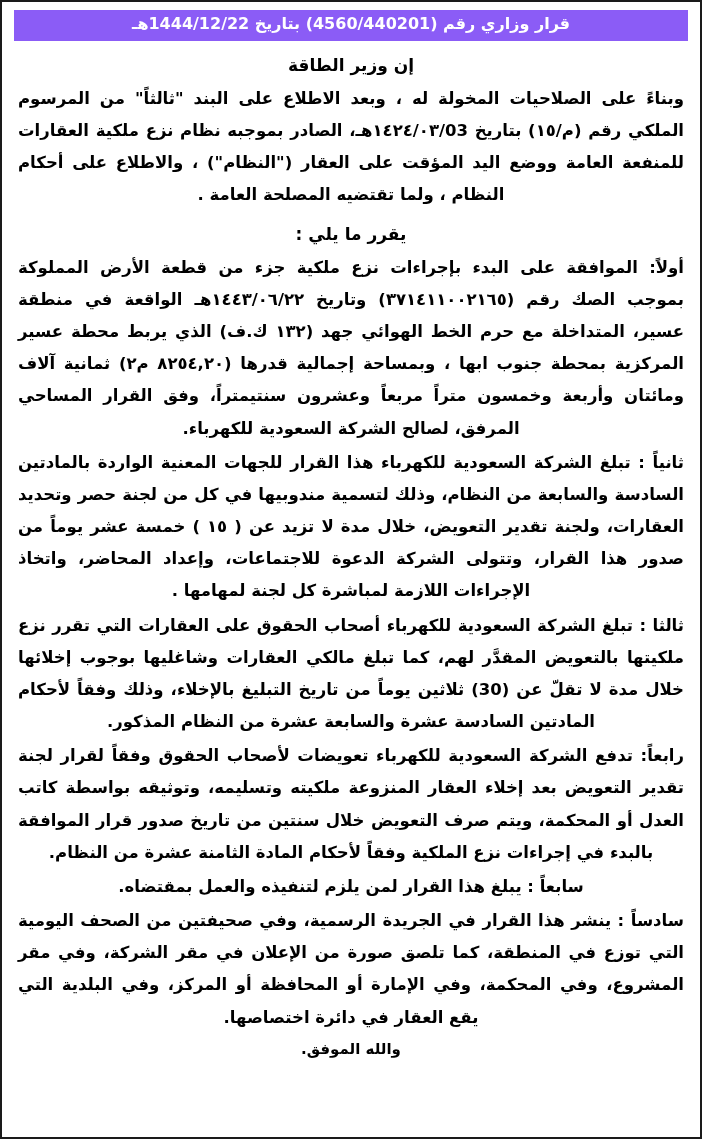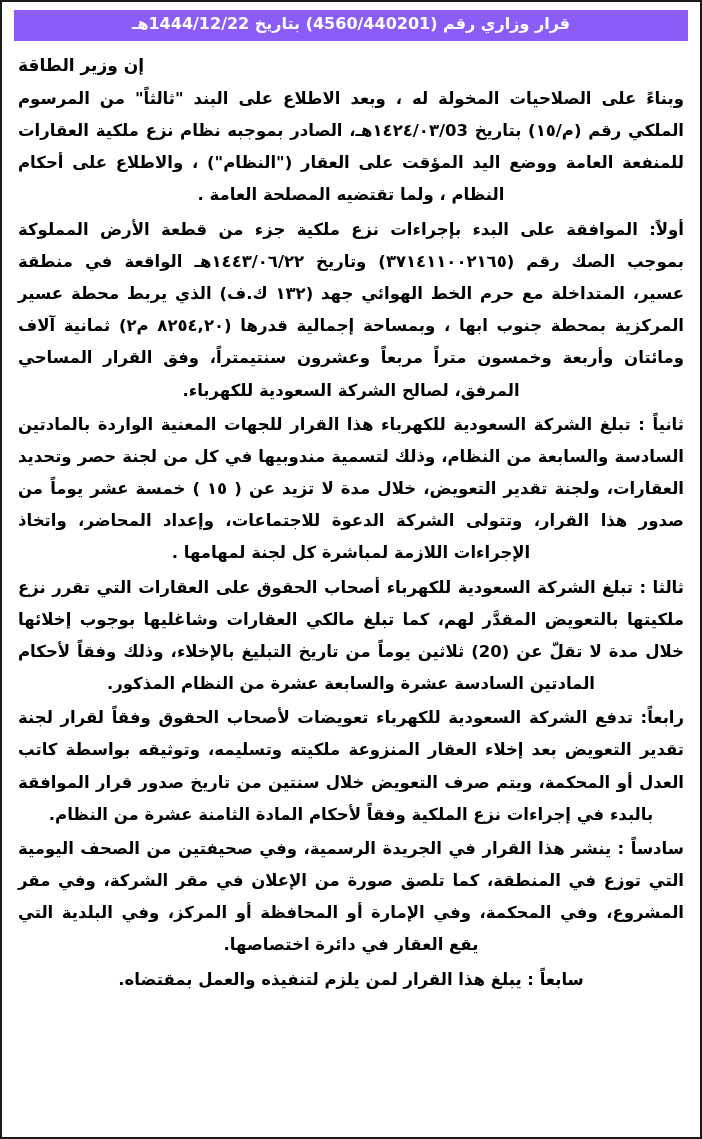--- a/index.html
+++ b/index.html
@@ -41,21 +41,21 @@
     white-space: nowrap;
   }
 
   
   .body-area {
     flex: 1 1 auto;
     padding: 0 6px;
   }
 
   .centered-head {
-    text-align: left;
+    text-align: center;
     font-size: 17px;
     font-weight: bold;
     margin: 13px 0 7px 0;
     line-height: 1.3;
   }
 
   .para {
     text-align: justify;
     text-align-last: center;
     font-size: 16.5px;
@@ -86,29 +86,31 @@
 <div id="doc" style="border-color: rgb(26, 26, 26); background: rgb(255, 255, 255); color: rgb(0, 0, 0);">
 
   <div class="banner" style="background: #8b5cf6; color: rgb(255, 255, 255); font-size: 16px;">قرار وزاري رقم (4560/440201) بتاريخ 1444/12/22هـ</div>
 
   <div class="body-area">
 
     <div class="centered-head">إن وزير الطاقة</div>
 
     <p class="para">وبناءً على الصلاحيات المخولة له ، وبعد الاطلاع على البند "ثالثاً" من المرسوم الملكي رقم (م/١٥) بتاريخ ١٤٢٤/٠٣/03هـ، الصادر بموجبه نظام نزع ملكية العقارات للمنفعة العامة ووضع اليد المؤقت على العقار ("النظام") ، والاطلاع على أحكام النظام ، ولما تقتضيه المصلحة العامة .</p>
 
+    <div class="decide-head">يقرر ما يلي :</div>
 
     <p class="para">أولاً: الموافقة على البدء بإجراءات نزع ملكية جزء من قطعة الأرض  المملوكة بموجب الصك رقم (٣٧١٤١١٠٠٢١٦٥) وتاريخ ١٤٤٣/٠٦/٢٢هـ الواقعة في منطقة عسير، المتداخلة مع حرم الخط الهوائي جهد (١٣٢ ك.ف) الذي يربط محطة عسير المركزية بمحطة جنوب ابها ، وبمساحة إجمالية قدرها (٨٢٥٤,٢٠ م٢) ثمانية آلاف ومائتان وأربعة وخمسون متراً مربعاً وعشرون سنتيمتراً، وفق القرار المساحي المرفق، لصالح الشركة السعودية للكهرباء.</p>
 
     <p class="para">ثانياً : تبلغ الشركة السعودية للكهرباء هذا القرار للجهات المعنية الواردة بالمادتين السادسة والسابعة من النظام، وذلك لتسمية مندوبيها في كل من لجنة  حصر وتحديد العقارات، ولجنة تقدير التعويض، خلال مدة لا تزيد عن ( ١٥ ) خمسة عشر يوماً من صدور هذا القرار، وتتولى الشركة الدعوة للاجتماعات، وإعداد المحاضر، واتخاذ الإجراءات اللازمة لمباشرة كل لجنة لمهامها .</p>
 
-    <p class="para">ثالثا : تبلغ الشركة السعودية للكهرباء أصحاب الحقوق على العقارات التي تقرر نزع ملكيتها بالتعويض المقدَّر لهم، كما تبلغ مالكي العقارات وشاغليها بوجوب إخلائها خلال مدة لا تقلّ عن (20) ثلاثين يوماً من تاريخ التبليغ بالإخلاء، وذلك وفقاً لأحكام المادتين السادسة عشرة والسابعة عشرة من النظام المذكور.</p>
+    <p class="para">ثالثا : تبلغ الشركة السعودية للكهرباء أصحاب الحقوق على العقارات التي تقرر نزع ملكيتها بالتعويض المقدَّر لهم، كما تبلغ مالكي العقارات وشاغليها بوجوب إخلائها خلال مدة لا تقلّ عن (30) ثلاثين يوماً من تاريخ التبليغ بالإخلاء، وذلك وفقاً لأحكام المادتين السادسة عشرة والسابعة عشرة من النظام المذكور.</p>
 
     <p class="para">رابعاً: تدفع الشركة السعودية للكهرباء تعويضات لأصحاب الحقوق وفقاً لقرار لجنة تقدير التعويض بعد إخلاء العقار المنزوعة ملكيته وتسليمه، وتوثيقه بواسطة كاتب العدل أو المحكمة، ويتم صرف التعويض خلال سنتين من تاريخ صدور قرار الموافقة بالبدء في إجراءات نزع الملكية وفقاً لأحكام المادة الثامنة عشرة من النظام.</p>
 
 
+    <p class="para">سابعاً : يبلغ هذا القرار لمن يلزم لتنفيذه والعمل بمقتضاه.</p>
+
     <p class="para">سادساً : ينشر هذا القرار في الجريدة الرسمية، وفي صحيفتين من الصحف اليومية  التي توزع في المنطقة، كما تلصق صورة من الإعلان في مقر الشركة، وفي مقر المشروع، وفي المحكمة، وفي الإمارة أو المحافظة أو المركز، وفي البلدية التي يقع العقار في دائرة اختصاصها.</p>
 
-    <p class="para">سابعاً : يبلغ هذا القرار لمن يلزم لتنفيذه والعمل بمقتضاه.</p>
-
+    <div class="closing">والله الموفق.</div>
 
   </div>
 </div>
 
 </body></html>

